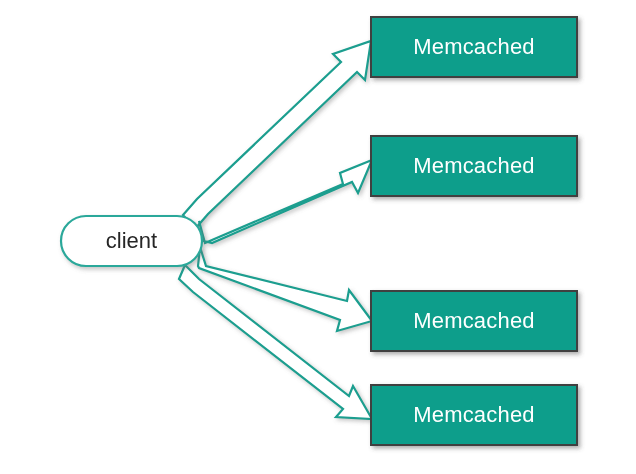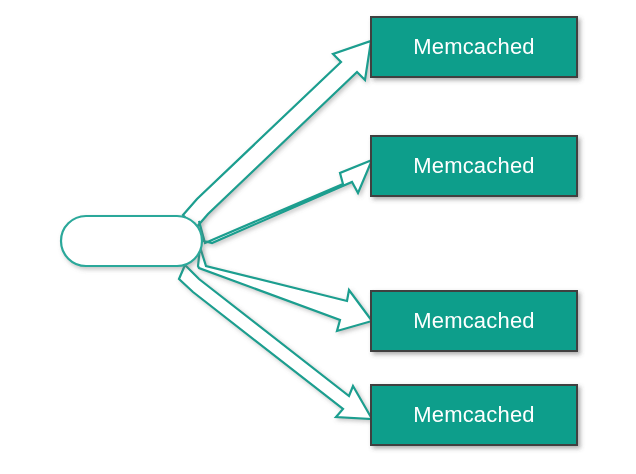--- a/index.html
+++ b/index.html
@@ -105,15 +105,18 @@
   </div>
 
   <div class="node-label" style="left:371px; top:291px; width:206px; height:60px;">
     <span class="server-label">Memcached</span>
   </div>
 
   <div class="node-label" style="left:371px; top:385px; width:206px; height:60px;">
     <span class="server-label">Memcached</span>
   </div>
 
+  <div class="node-label" style="left:61px; top:216px; width:141px; height:50px;">
+    <span class="client-label">client</span>
+  </div>
 
 
 </div>
 
 </body></html>

